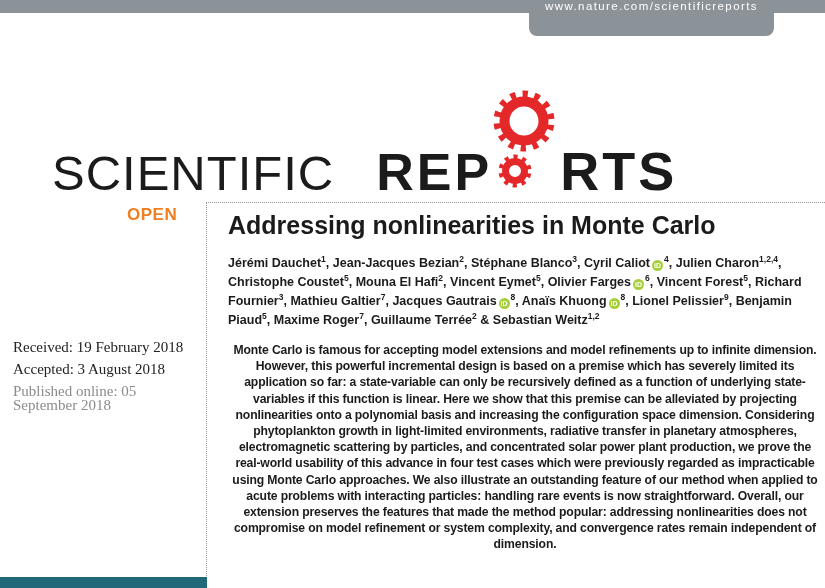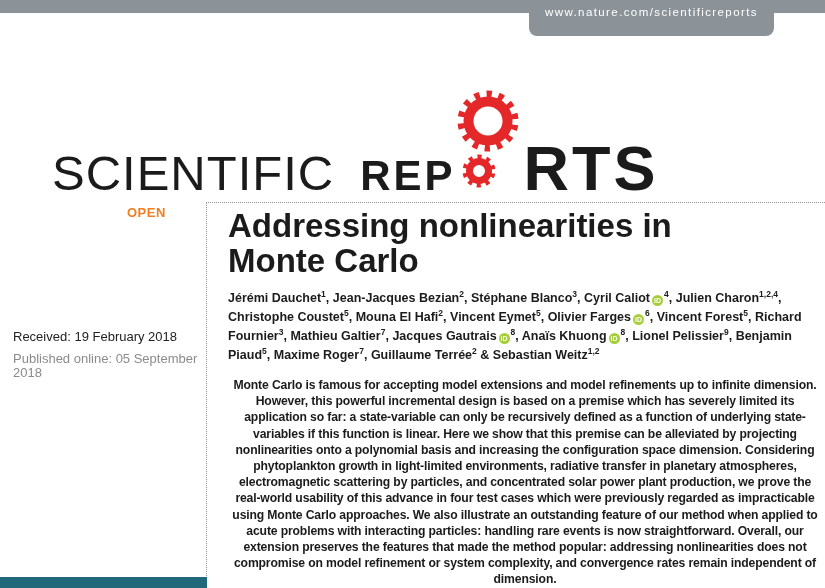--- a/index.html
+++ b/index.html
@@ -9,49 +9,49 @@
   }
   *{margin:0;padding:0;box-sizing:border-box;}
   html,body{background:#fff;}
   .page{position:relative;width:825px;height:588px;background:#fff;overflow:hidden;
          font-family:"Liberation Sans",sans-serif;color:var(--text_dark);}
 
   
   .topbar{position:absolute;left:0;top:0;width:825px;height:13px;background:var(--bar_gray);}
   .urltab{position:absolute;left:529px;top:0;width:245px;height:36px;background:var(--bar_gray);
           border-radius:0 0 8px 8px;display:flex;align-items:flex-end;justify-content:center;
-          padding-bottom:18px;cursor:pointer;}
+          padding-bottom:24px;cursor:pointer;}
   .urltab span{color:#fff;font-size:11.5px;font-weight:300;letter-spacing:1.4px;white-space:nowrap;}
 
   
   .logo{position:absolute;left:52px;top:88px;display:flex;align-items:baseline;white-space:nowrap;}
   .logo .sci{font-size:49px;font-weight:300;letter-spacing:1px;color:var(--text_dark);}
-  .logo .rep{font-size:42px;font-weight:600;letter-spacing:3px;color:var(--text_dark);margin-left:26px;text-align:center;}
-  .logo .rep2{font-size:63px;font-weight:600;letter-spacing:3px;color:var(--text_dark);}
+  .logo .rep{font-size:52px;font-weight:600;letter-spacing:3px;color:var(--text_dark);margin-left:42px;text-align:center;}
+  .logo .rep2{font-size:54px;font-weight:600;letter-spacing:3px;color:var(--text_dark);}
   .gearsvg{vertical-align:-45px;margin:0 -1px;}
   .gear-stroke{fill:none;stroke:var(--gear_red);}
 
   
   .dot-v{position:absolute;left:206px;top:202px;bottom:0;width:0;border-left:1px dotted var(--dotted);}
   .dot-h{position:absolute;left:206px;top:202px;right:0;height:0;border-top:1px dotted var(--dotted);}
 
   
-  .open{position:absolute;left:127px;top:205px;font-size:13px;font-weight:700;
+  .open{position:absolute;left:127px;top:205px;font-size:17px;font-weight:700;
         letter-spacing:0.5px;color:var(--open_orange);}
-  .dates{position:absolute;left:13px;top:330px;width:190px;
-         font-family:Liberation Sans, sans-serif;font-size:13px;color:#222;}
+  .dates{position:absolute;left:13px;top:340px;width:190px;
+         font-family:Liberation Serif, serif;font-size:15px;color:#222;}
   .dates div{margin-bottom:8px;line-height:14px;}
   .dates .pub{color:var(--date_gray);}
 
   
   .footerbar{position:absolute;left:0;top:577px;width:207px;height:11px;background:var(--footer_teal);}
 
   
   .main{position:absolute;left:228px;top:208px;width:594px;}
-  .title{font-size:33px;font-weight:700;line-height:35px;width:548px;color:var(--text_dark);}
+  .title{font-size:25px;font-weight:700;line-height:35px;width:548px;color:var(--text_dark);}
   .authors{margin-top:11px;font-size:12.5px;font-weight:700;line-height:19px;color:var(--text_dark);}
   .authors sup{font-size:8.5px;vertical-align:super;line-height:0;}
   .orcid{display:inline-block;width:11px;height:11px;border-radius:50%;background:var(--orcid_green);
          color:#fff;font-size:7px;line-height:11px;text-align:center;font-weight:700;
          margin:0 1px 0 2px;vertical-align:-1px;cursor:pointer;}
   .abstract{margin-top:12px;font-size:12.2px;font-weight:600;line-height:16.2px;
             letter-spacing:-0.15px;color:var(--text_dark);text-align:center;}
 </style>
 </head>
 <body>
@@ -77,20 +77,21 @@
     <span class="rep2">RTS</span>
   </div>
 
   <div class="dot-h"></div>
   <div class="dot-v"></div>
 
   <div class="open">OPEN</div>
 
   <div class="dates">
     <div>Received: 19 February 2018</div>
+    <div>Accepted: 3 August 2018</div>
     <div class="pub">Published online: 05 September 2018</div>
   </div>
 
   <div class="main">
     <div class="title">Addressing nonlinearities in Monte Carlo</div>
     <div class="authors"><span>Jérémi Dauchet<sup>1</sup></span>, <span>Jean-Jacques Bezian<sup>2</sup></span>, <span>Stéphane Blanco<sup>3</sup></span>, <span>Cyril Caliot<span class="orcid">iD</span><sup>4</sup></span>, <span>Julien Charon<sup>1,2,4</sup></span>, <span>Christophe Coustet<sup>5</sup></span>, <span>Mouna El Hafi<sup>2</sup></span>, <span>Vincent Eymet<sup>5</sup></span>, <span>Olivier Farges<span class="orcid">iD</span><sup>6</sup></span>, <span>Vincent Forest<sup>5</sup></span>, <span>Richard Fournier<sup>3</sup></span>, <span>Mathieu Galtier<sup>7</sup></span>, <span>Jacques Gautrais<span class="orcid">iD</span><sup>8</sup></span>, <span>Anaïs Khuong<span class="orcid">iD</span><sup>8</sup></span>, <span>Lionel Pelissier<sup>9</sup></span>, <span>Benjamin Piaud<sup>5</sup></span>, <span>Maxime Roger<sup>7</sup></span>, <span>Guillaume Terrée<sup>2</sup></span> &amp; <span>Sebastian Weitz<sup>1,2</sup></span></div>
     <div class="abstract">Monte Carlo is famous for accepting model extensions and model refinements up to infinite dimension. However, this powerful incremental design is based on a premise which has severely limited its application so far: a state-variable can only be recursively defined as a function of underlying state-variables if this function is linear. Here we show that this premise can be alleviated by projecting nonlinearities onto a polynomial basis and increasing the configuration space dimension. Considering phytoplankton growth in light-limited environments, radiative transfer in planetary atmospheres, electromagnetic scattering by particles, and concentrated solar power plant production, we prove the real-world usability of this advance in four test cases which were previously regarded as impracticable using Monte Carlo approaches. We also illustrate an outstanding feature of our method when applied to acute problems with interacting particles: handling rare events is now straightforward. Overall, our extension preserves the features that made the method popular: addressing nonlinearities does not compromise on model refinement or system complexity, and convergence rates remain independent of dimension.</div>
   </div>
 
   <div class="footerbar"></div>

